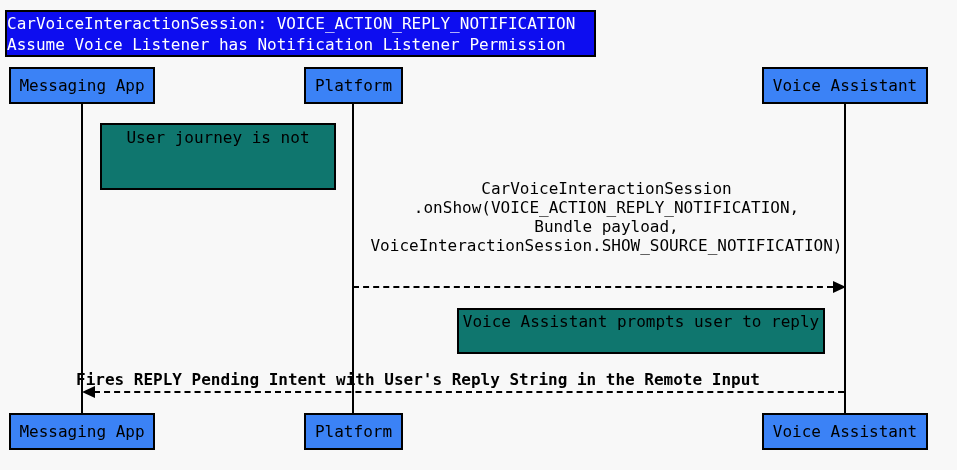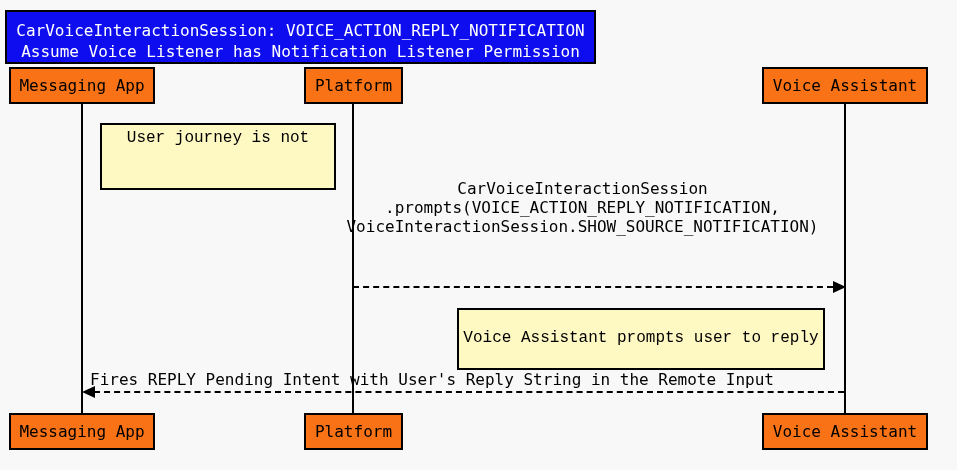--- a/index.html
+++ b/index.html
@@ -17,28 +17,28 @@
     color: #000;
     overflow: hidden;
   }
   .title-box {
     position: absolute;
     left: 5px;
     top: 10px;
     width: 587px;
     height: 42px;
     border: 2px solid #000;
-    text-align: center;
+    text-align: left;
     line-height: 21px;
-    padding-top: 8px;
+    padding-top: 1px;
   }
   .pbox {
     position: absolute;
     height: 33px;
-    background: #f97316;
+    background: #3b82f6;
     border: 2px solid #000;
     text-align: center;
     line-height: 33px;
     white-space: nowrap;
   }
   .p-msg-top   { left: 9px;   top: 67px;  width: 142px; }
   .p-plat-top  { left: 304px; top: 67px;  width: 95px;  }
   .p-va-top    { left: 762px; top: 67px;  width: 162px; }
   .p-msg-bot   { left: 9px;   top: 413px; width: 142px; }
   .p-plat-bot  { left: 304px; top: 413px; width: 95px;  }
@@ -48,45 +48,44 @@
     top: 104px;
     height: 309px;
     width: 2px;
     background: #000;
   }
   .ll-msg  { left: 81px; }
   .ll-plat { left: 352px; }
   .ll-va   { left: 844px; }
   .note {
     position: absolute;
-    background: #fef9c3;
+    background: #0f766e;
     border: 2px solid #000;
     text-align: center;
-    font-family: Liberation Mono, monospace;
   }
   .note-1 {
     left: 100px; top: 123px;
     width: 232px; height: 60px;
     line-height: 20px;
     padding-top: 3px;
   }
   .note-2 {
     left: 457px; top: 308px;
     width: 364px; height: 40px;
     line-height: 20px;
-    padding-top: 18px;
+    padding-top: 2px;
   }
   .msg-label {
     position: absolute;
     text-align: center;
     line-height: 19px;
     white-space: nowrap;
   }
-  .msg-1-label { left: 336px; top: 179px; width: 493px; }
-  .msg-2-label { left: 90px;  top: 370px; width: 647px; }
+  .msg-1-label { left: 360px; top: 179px; width: 493px; }
+  .msg-2-label { left: 76px;  top: 370px; width: 647px; font-weight: bold; }
   .arrow {
     position: absolute;
     height: 0;
     border-top: 2px dashed #000;
   }
   .arrow-1 { left: 353px; top: 286px; width: 480px; }
   .arrow-2 { left: 94px;  top: 391px; width: 750px; }
   .head {
     position: absolute;
     width: 0;
@@ -120,21 +119,22 @@
   <div class="lifeline ll-msg"></div>
   <div class="lifeline ll-plat"></div>
   <div class="lifeline ll-va"></div>
 
   <div class="note note-1">
     <div>User journey is not</div>
   </div>
 
   <div class="msg-label msg-1-label">
     <div>CarVoiceInteractionSession</div>
-    <div>.prompts(VOICE_ACTION_REPLY_NOTIFICATION,</div>
+    <div>.onShow(VOICE_ACTION_REPLY_NOTIFICATION,</div>
+    <div>Bundle payload,</div>
     <div>VoiceInteractionSession.SHOW_SOURCE_NOTIFICATION)</div>
   </div>
 
   <div class="arrow arrow-1"></div>
   <div class="head head-right"></div>
 
   <div class="note note-2">
     <div>Voice Assistant prompts user to reply</div>
   </div>
 

